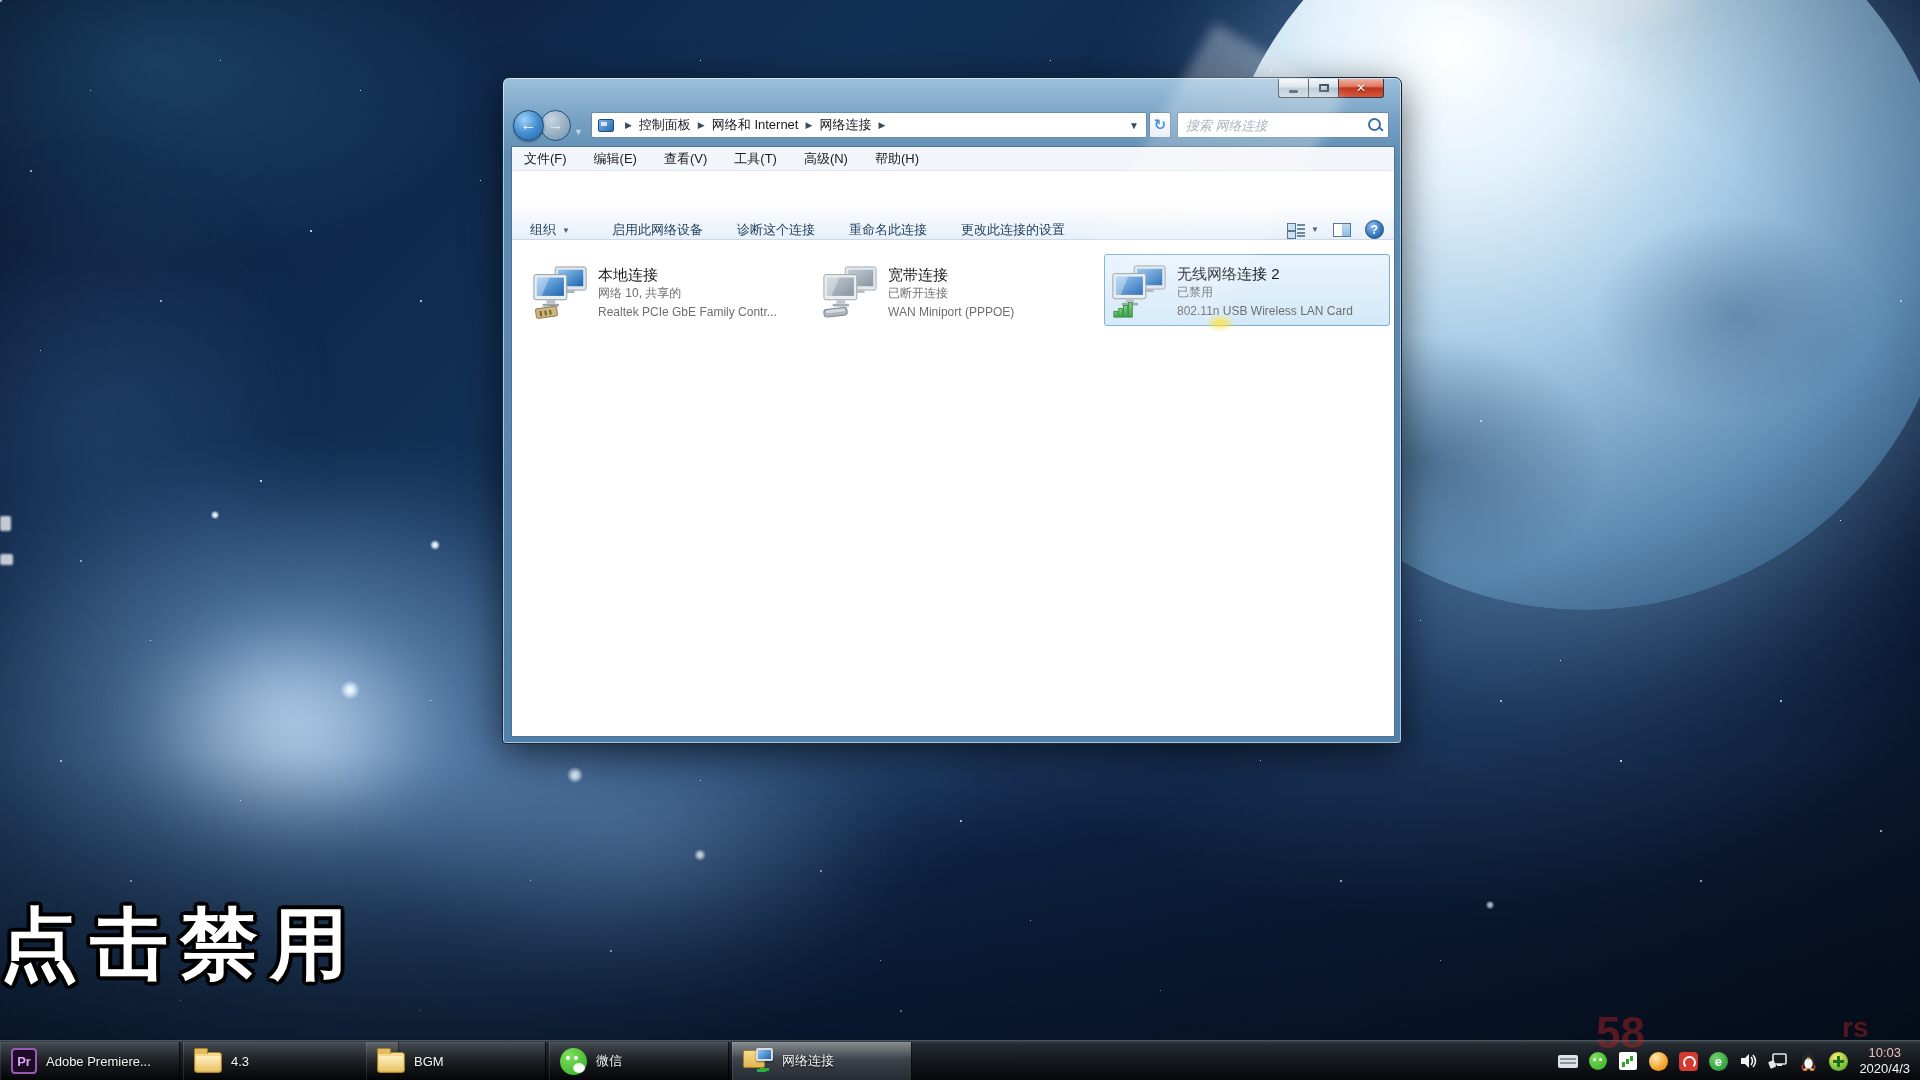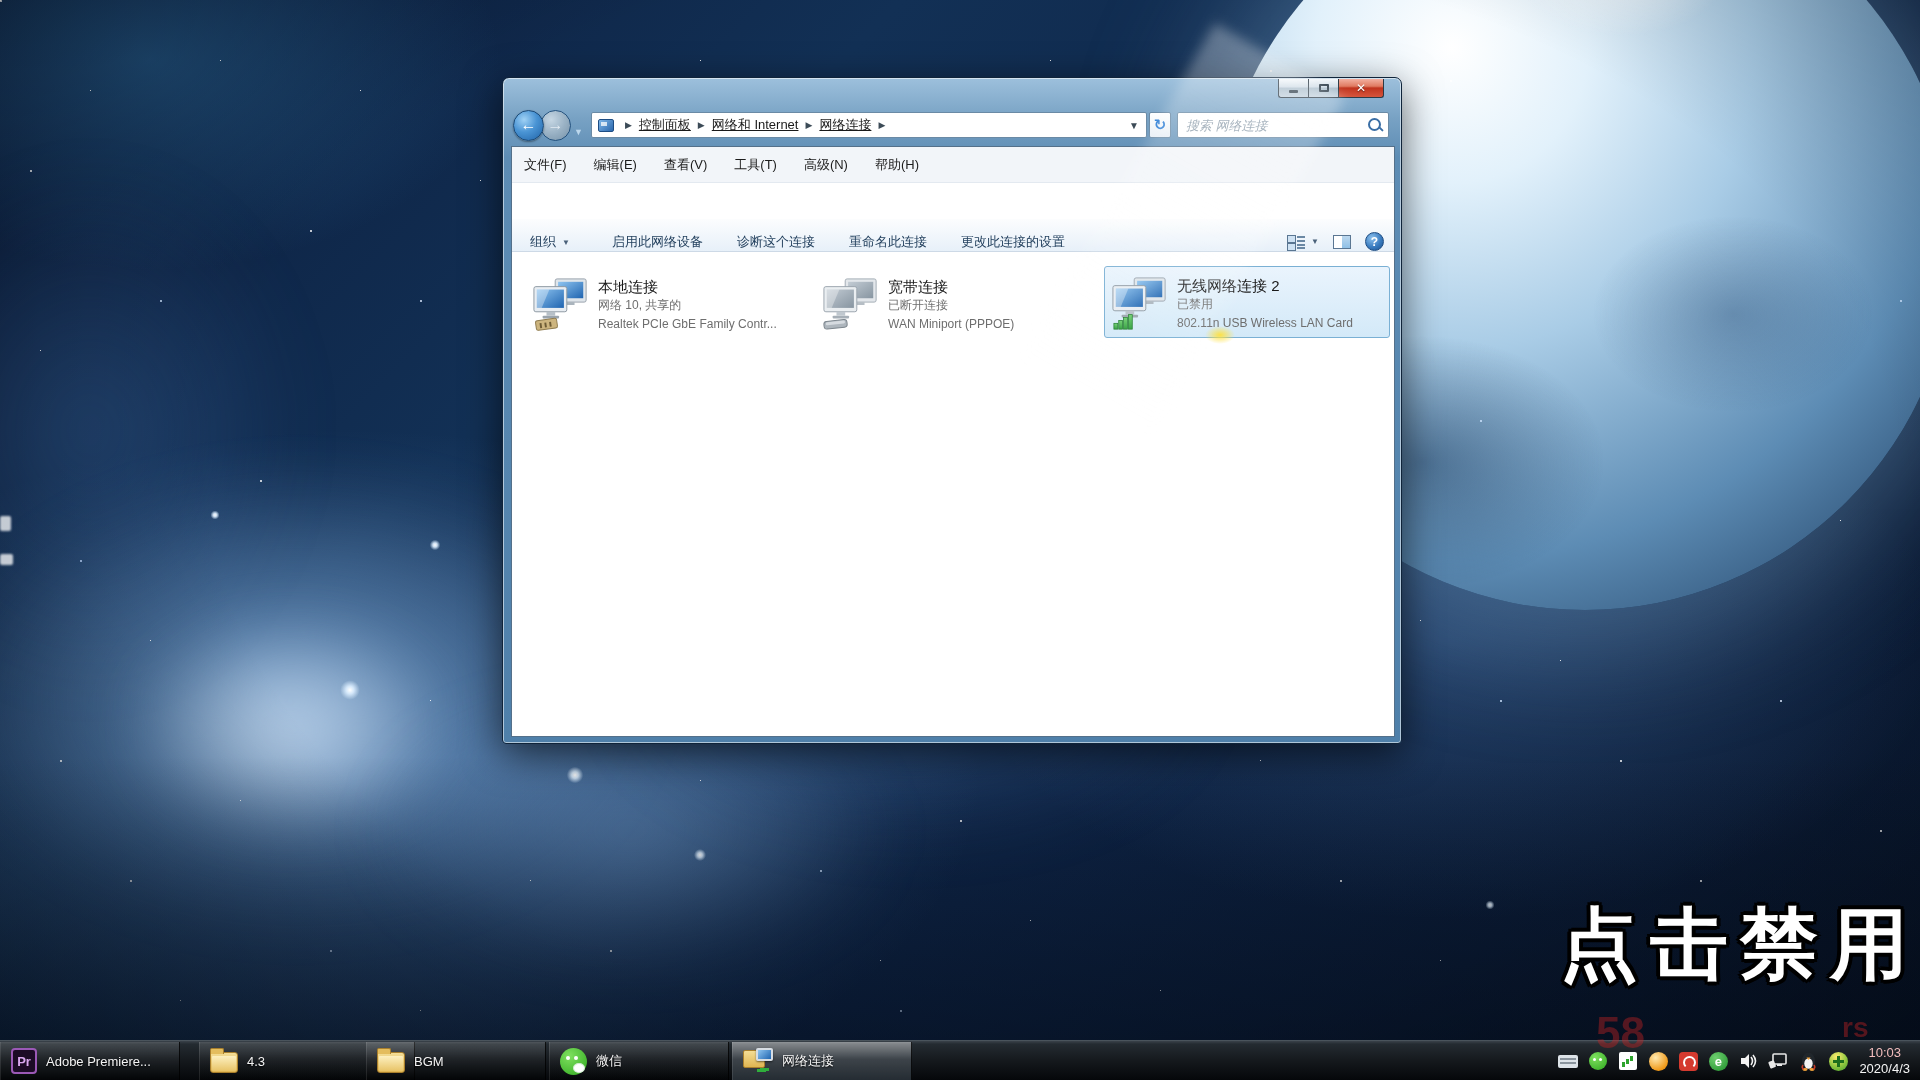--- a/index.html
+++ b/index.html
@@ -85,39 +85,39 @@
   .navbtn.fwd { margin-left:-4px; color:#eef3f8;
     background:radial-gradient(circle at 35% 30%, #cfdde8 0%, #9fb5c6 50%, #7791a6 100%); opacity:.9; }
   .nav-chev { color:#bcd7ec; font-size:9px; margin:14px 0 0 3px; }
   .addressbar { position:relative; margin-left:8px; width:556px; height:26px; background:#fff;
     border:1px solid #6a8aa5; border-radius:2px; display:flex; align-items:center; overflow:hidden; }
   .addr-icon { width:16px; height:13px; margin:0 4px 0 6px; position:relative;
     background:linear-gradient(135deg,#7fb6e8,#2a67ad); border:1px solid #1d4d84; border-radius:2px; }
   .addr-icon:after { content:""; position:absolute; left:2px; top:2px; width:6px; height:4px;
     background:rgba(255,255,255,.75); }
   .crumb-sep { color:#3c4b57; font-size:9px; padding:0 7px; }
-  .crumb { font-size:13px; color:#1a1a1a; white-space:nowrap; cursor:default;text-decoration:underline; }
+  .crumb { font-size:13px; color:#1a1a1a; white-space:nowrap; cursor:default; }
   .addr-drop { margin-left:auto; color:#3c4b57; font-size:10px; padding:0 7px; }
   .refreshbtn { width:22px; height:26px; margin-left:2px; background:linear-gradient(#fdfeff,#e7eef5);
     border:1px solid #6a8aa5; border-radius:2px; color:#2f7fd6; font-size:15px; font-weight:bold;
     display:flex; align-items:center; justify-content:center; }
   .searchbox { position:relative; margin-left:6px; width:212px; height:26px; background:#fff;
     border:1px solid #6a8aa5; border-radius:2px; display:flex; align-items:center; }
   .searchbox input { flex:1; border:none; outline:none; font-size:13px; padding:0 4px 0 8px;
     font-family:inherit; color:#222; background:transparent; }
   .searchbox input::placeholder { font-style:italic; color:#8d9dab; }
   .mag { position:relative; width:18px; height:18px; margin-right:5px; }
   .mag:before { content:""; position:absolute; left:2px; top:2px; width:9px; height:9px;
     border:2px solid #3a6ea5; border-radius:50%; }
   .mag:after { content:""; position:absolute; left:12px; top:12px; width:6px; height:2px;
     background:#3a6ea5; transform:rotate(45deg); border-radius:1px; }
 
   .client { position:absolute; left:8px; top:68px; width:884px; height:591px;
     border:1px solid #54708a; background:#fff; display:flex; flex-direction:column; }
-  .menubar { height:36px; background:#f2f5f9; border-bottom:1px solid #e3e9f0;
+  .menubar { height:24px; background:#f2f5f9; border-bottom:1px solid #e3e9f0;
     display:flex; align-items:center; padding-left:12px; gap:27px; }
   .menu-item { font-size:13px; color:#1c1c1c; cursor:default; }
   .toolbar { height:33px; background:linear-gradient(to bottom,#fcfdfe,#e7f0f9);
     border-bottom:1px solid #cdd9e6; display:flex; align-items:flex-end; padding:0 10px;margin-top:36px; }
   .tool-organize { display:flex; align-items:center; gap:6px; font-size:13px; color:#1e3c5a; padding:0 8px; }
   .tool-organize .dn { font-size:8px; color:#4a617a; }
   .tool-cmd { font-size:13px; color:#1e3c5a; margin-left:34px; cursor:default; white-space:nowrap; }
   .tool-right { margin-left:auto; display:flex; align-items:center; gap:14px; }
   .icon-views { position:relative; width:18px; height:14px; }
   .icon-views:before { content:""; position:absolute; left:0; top:0; width:7px; height:6px;
@@ -139,21 +139,21 @@
   .conn { position:absolute; top:14px; height:72px; display:flex; align-items:flex-end; padding:4px 6px; }
   .conn.selected { background:linear-gradient(#eaf4fd,#d3e9f8); border:1px solid #7ab0d4; border-radius:3px; }
   .conn-icon { width:58px; height:58px; flex:0 0 58px; }
   .conn-text { margin-left:8px; padding-top:1px; }
   .conn-name { font-size:15px; color:#1a1a1a; line-height:19px; white-space:nowrap; }
   .conn-status, .conn-device { font-size:12px; color:#6e6e6e; line-height:19px; white-space:nowrap; }
   .cursor-dot { position:absolute; left:693px; top:74px; width:30px; height:18px; border-radius:50%;
     background:radial-gradient(closest-side, rgba(255,225,60,.95), rgba(255,225,60,0)); z-index:5; }
 
   
-  .subtitle { position:absolute; left:0; right:0; top:893px; text-align:right; z-index:50;
+  .subtitle { position:absolute; left:0; right:0; top:893px; text-align:left; z-index:50;
     font-size:78px; font-weight:bold; color:#fff; letter-spacing:12px;
     text-shadow:-3px -3px 0 #000, 3px -3px 0 #000, -3px 3px 0 #000, 3px 3px 0 #000,
       0 -4px 0 #000, 0 4px 0 #000, -4px 0 0 #000, 4px 0 0 #000; }
 
   
   .taskbar { position:absolute; left:0; bottom:0; width:1920px; height:40px; z-index:60;
     background:linear-gradient(to bottom,#3a424a 0%, #242b31 8%, #15191d 50%, #05070a 100%);
     border-top:1px solid #4a545c; }
   .task-item { position:absolute; top:1px; height:38px; display:flex; align-items:center; padding:0 10px;
     gap:9px; border-left:1px solid rgba(255,255,255,.10); border-right:1px solid rgba(0,0,0,.8);
@@ -408,21 +408,21 @@
 
   <div class="streak"></div>
 
   <div class="subtitle">点击禁用</div>
 
   <div class="taskbar">
     <div class="task-item" style="left:0;width:180px;">
       <span class="ico-pr">Pr</span>
       <span class="task-label">Adobe Premiere...</span>
     </div>
-    <div class="task-item" style="left:199px;width:216px;">
+    <div class="task-item" style="left:183px;width:216px;">
       <span class="ico-folder"></span>
       <span class="task-label">4.3</span>
     </div>
     <div class="task-item" style="left:366px;width:180px;">
       <span class="ico-folder"></span>
       <span class="task-label">BGM</span>
     </div>
     <div class="task-item" style="left:549px;width:180px;">
       <span class="ico-wechat"></span>
       <span class="task-label">微信</span>

